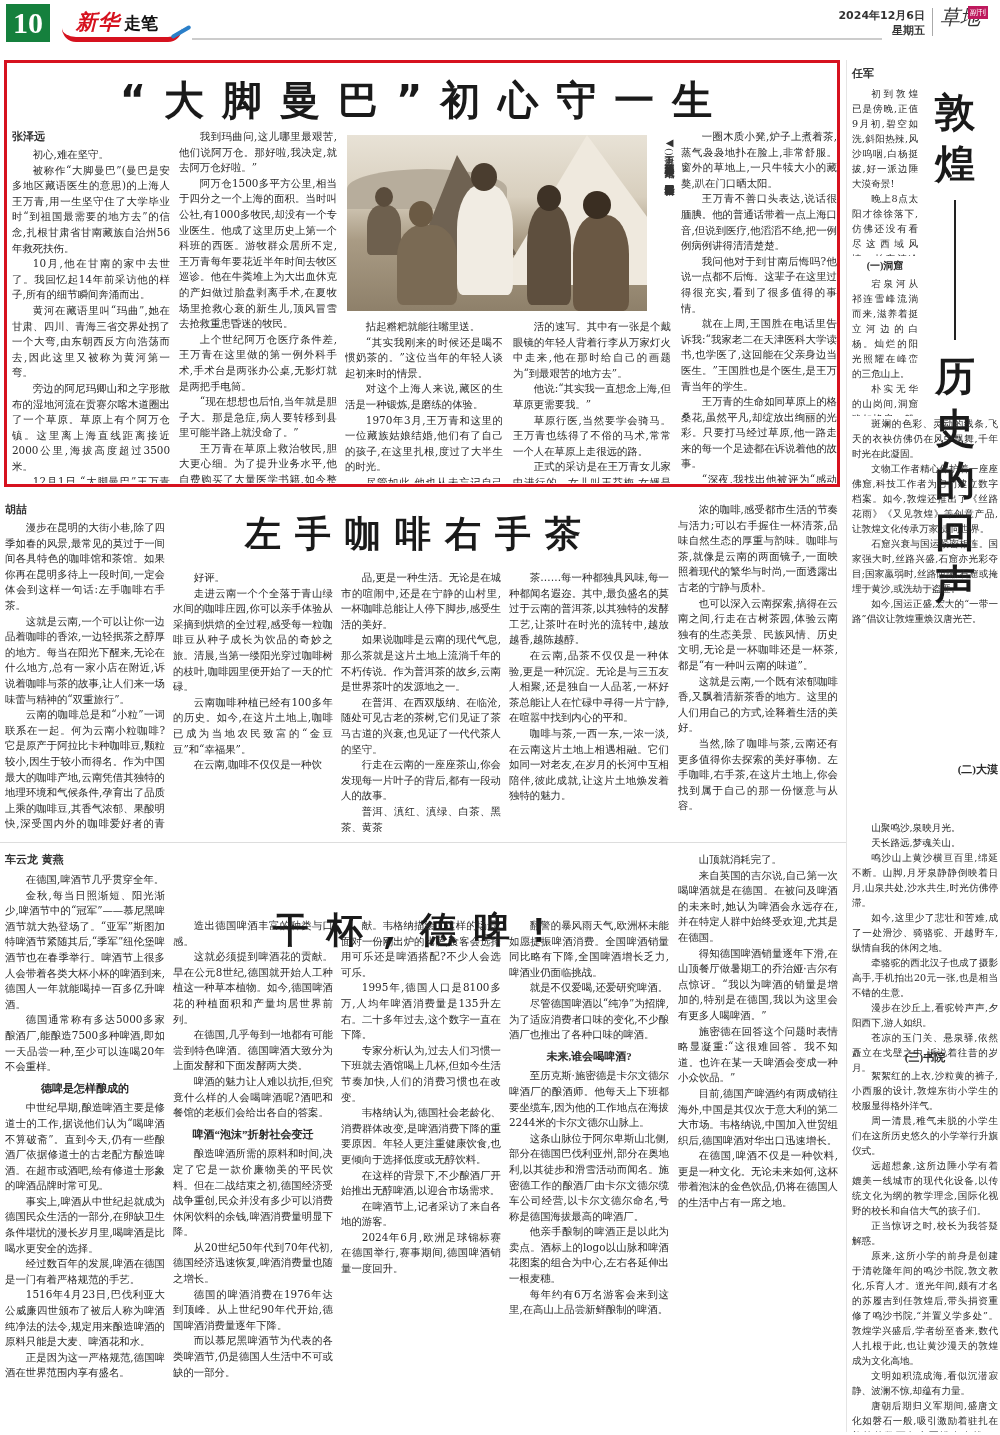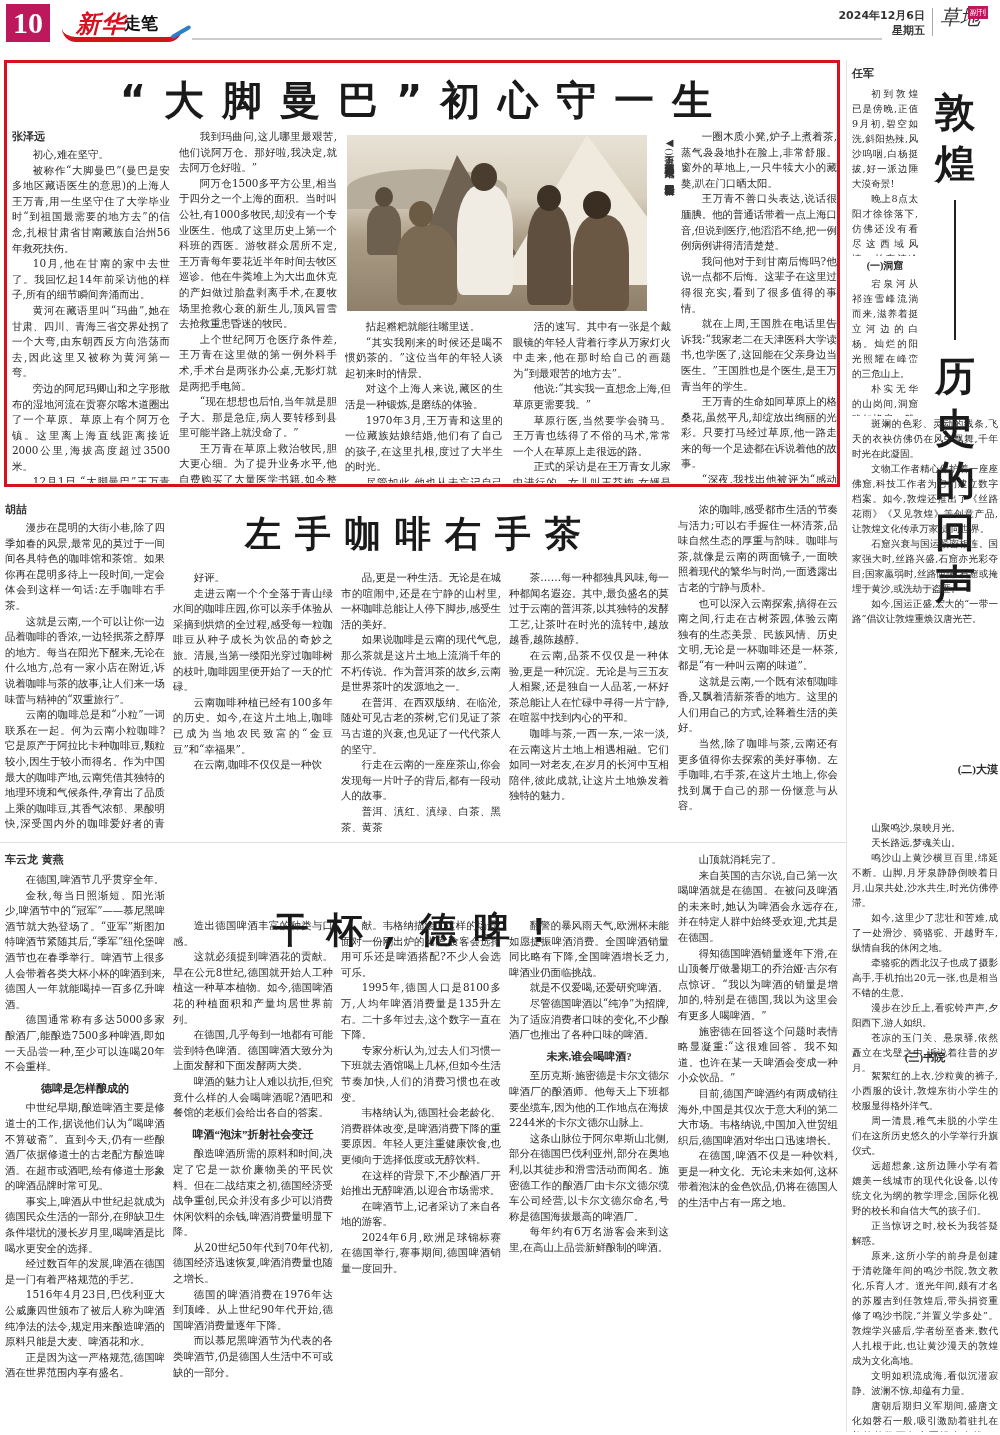--- a/index.html
+++ b/index.html
@@ -1,26 +1,26 @@
 <!DOCTYPE html>
 <html><head>
 <meta charset="utf-8">
 <style>
   * { box-sizing: border-box; margin: 0; padding: 0; }
   html, body { width: 1000px; height: 1435px; background: #fff; overflow: hidden; }
   body { font-family: "DejaVu Serif", serif; color: #222; position: relative; }
 
   .masthead { position: absolute; left: 0; top: 0; width: 1000px; height: 56px; }
-  .page-num { position: absolute; left: 6px; top: 4px; width: 44px; height: 38px; background: #be185d; color: #fff;
+  .page-num { position: absolute; left: 6px; top: 4px; width: 44px; height: 38px; background: #15803d; color: #fff;
               font-family: "Liberation Serif", serif; font-weight: bold; font-size: 30px; line-height: 38px; text-align: center; }
   .brand { position: absolute; left: 60px; top: 4px; width: 130px; height: 42px; }
   .brand-swoosh { position: absolute; left: 2px; top: 24px; width: 120px; height: 14px; border-radius: 0 0 60px 60px;
                   border-bottom: 5px solid #d6121f; }
   .brand-text-1 { position: absolute; left: 16px; top: 4px; font-family: "DejaVu Serif", serif; font-style: italic; font-weight: bold;
-                  color: #d6121f; font-size: 24px; letter-spacing: 1px; }
+                  color: #d6121f; font-size: 21px; letter-spacing: 1px; }
   .brand-text-2 { position: absolute; left: 64px; top: 8px; font-family: "DejaVu Sans", sans-serif; font-weight: bold; color: #111; font-size: 17px; }
   .brand-pen { position: absolute; left: 110px; top: 26px; width: 22px; height: 4px; background: #2a7fc9; transform: rotate(-30deg); border-radius: 2px; }
   .head-rule { position: absolute; left: 192px; top: 38px; width: 690px; height: 2px; background: #ccc; }
   .date-block { position: absolute; left: 835px; top: 8px; text-align: right; font-family: "DejaVu Sans", sans-serif; font-weight: bold; font-size: 11px; color: #333; line-height: 15px; width: 90px; }
   .date-sep { position: absolute; left: 932px; top: 8px; width: 1px; height: 28px; background: #aaa; }
   .edition { position: absolute; left: 940px; top: 2px; width: 55px; height: 40px; }
   .edition-text { font-family: "DejaVu Serif", serif; font-style: italic; font-size: 20px; color: #333; position: absolute; left: 0; top: 2px; }
   .edition-badge { position: absolute; left: 28px; top: 4px; background: #be185d; color: #fff; font-size: 8px; padding: 1px 2px; font-family: Liberation Sans, sans-serif; }
 
   .story { position: absolute; overflow: hidden; }
@@ -265,20 +265,21 @@
     <p>在啤酒节上,记者采访了来自各地的游客。</p>
     <p>2024年6月,欧洲足球锦标赛在德国举行,赛事期间,德国啤酒销量一度回升。</p>
   </div>
 <div class="col" style="left:509px;top:918px;width:160px;height:514px;">
     <p>翻警的暴风雨天气,欧洲杯未能如愿提振啤酒消费。全国啤酒销量同比略有下降,全国啤酒增长乏力,啤酒业仍面临挑战。</p>
     <p>就是不仅爱喝,还爱研究啤酒。</p>
     <p>尽管德国啤酒以“纯净”为招牌,为了适应消费者口味的变化,不少酿酒厂也推出了各种口味的啤酒。</p>
     <p class="sub">未来,谁会喝啤酒?</p>
     <p>至历克斯·施密德是卡尔文德尔啤酒厂的酿酒师。他每天上下班都要坐缆车,因为他的工作地点在海拔2244米的卡尔文德尔山脉上。</p>
     <p>这条山脉位于阿尔卑斯山北侧,部分在德国巴伐利亚州,部分在奥地利,以其徒步和滑雪活动而闻名。施密德工作的酿酒厂由卡尔文德尔缆车公司经营,以卡尔文德尔命名,号称是德国海拔最高的啤酒厂。</p>
+    <p>他亲手酿制的啤酒正是以此为卖点。酒标上的logo以山脉和啤酒花图案的组合为中心,左右各延伸出一根麦穗。</p>
     <p>每年约有6万名游客会来到这里,在高山上品尝新鲜酿制的啤酒。</p>
   </div>
 <div class="col" style="left:678px;top:852px;width:160px;height:580px;">
     <p>山顶就消耗完了。</p>
     <p>来自英国的吉尔说,自己第一次喝啤酒就是在德国。在被问及啤酒的未来时,她认为啤酒会永远存在,并在特定人群中始终受欢迎,尤其是在德国。</p>
     <p>得知德国啤酒销量逐年下滑,在山顶餐厅做暑期工的乔治娅·吉尔有点惊讶。“我以为啤酒的销量是增加的,特别是在德国,我以为这里会有更多人喝啤酒。”</p>
     <p>施密德在回答这个问题时表情略显凝重:“这很难回答。我不知道。也许在某一天啤酒会变成一种小众饮品。”</p>
     <p>目前,德国产啤酒约有两成销往海外,中国是其仅次于意大利的第二大市场。韦格纳说,中国加入世贸组织后,德国啤酒对华出口迅速增长。</p>
     <p>在德国,啤酒不仅是一种饮料,更是一种文化。无论未来如何,这杯带着泡沫的金色饮品,仍将在德国人的生活中占有一席之地。</p>
   </div>

